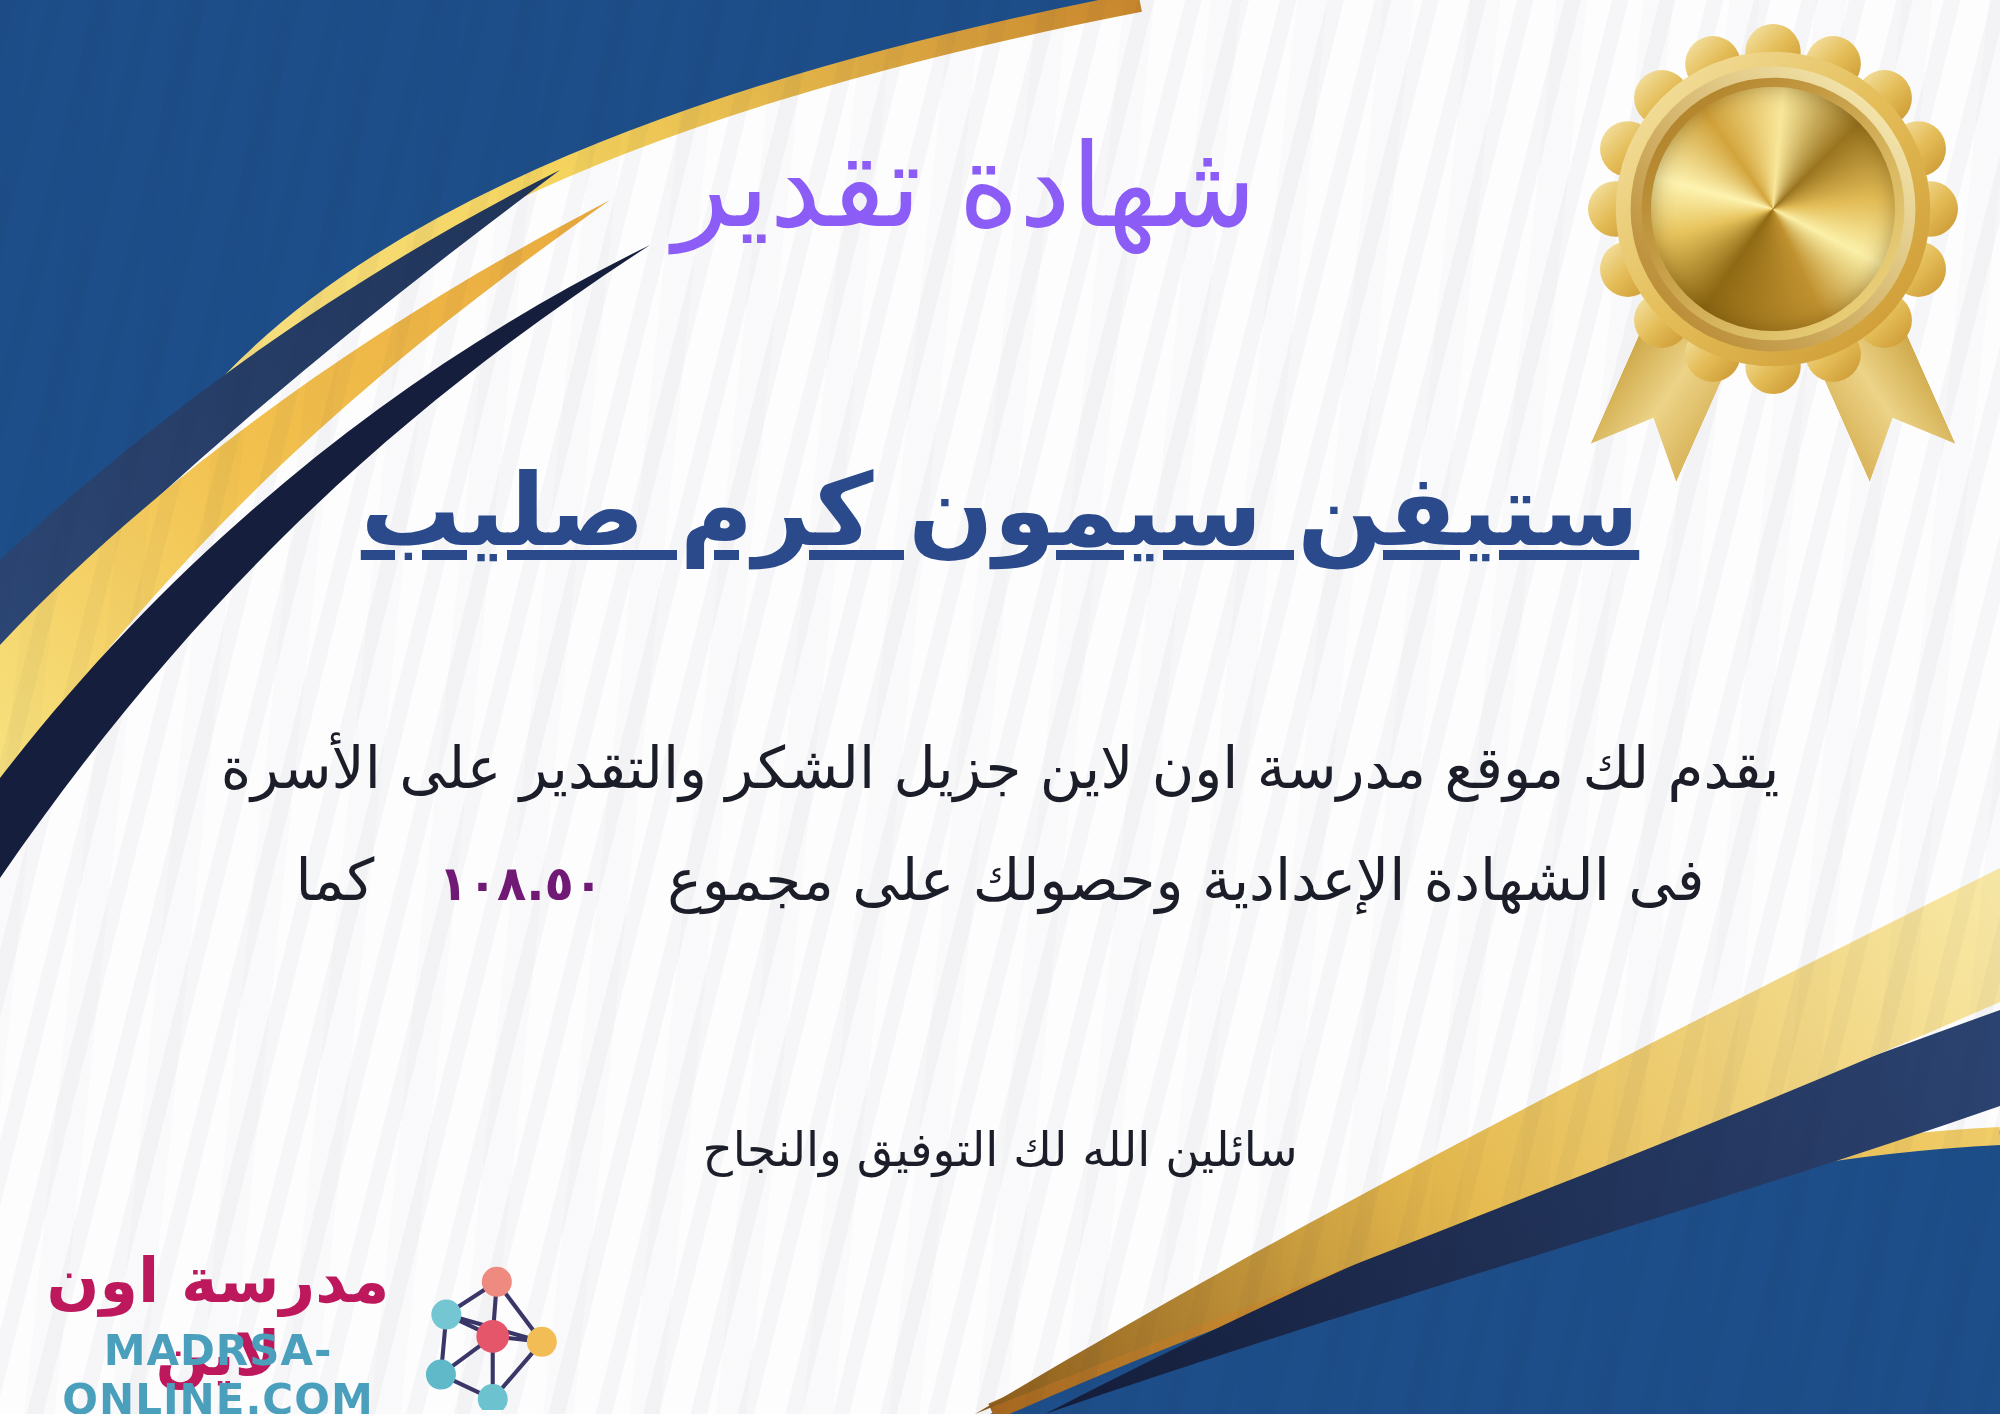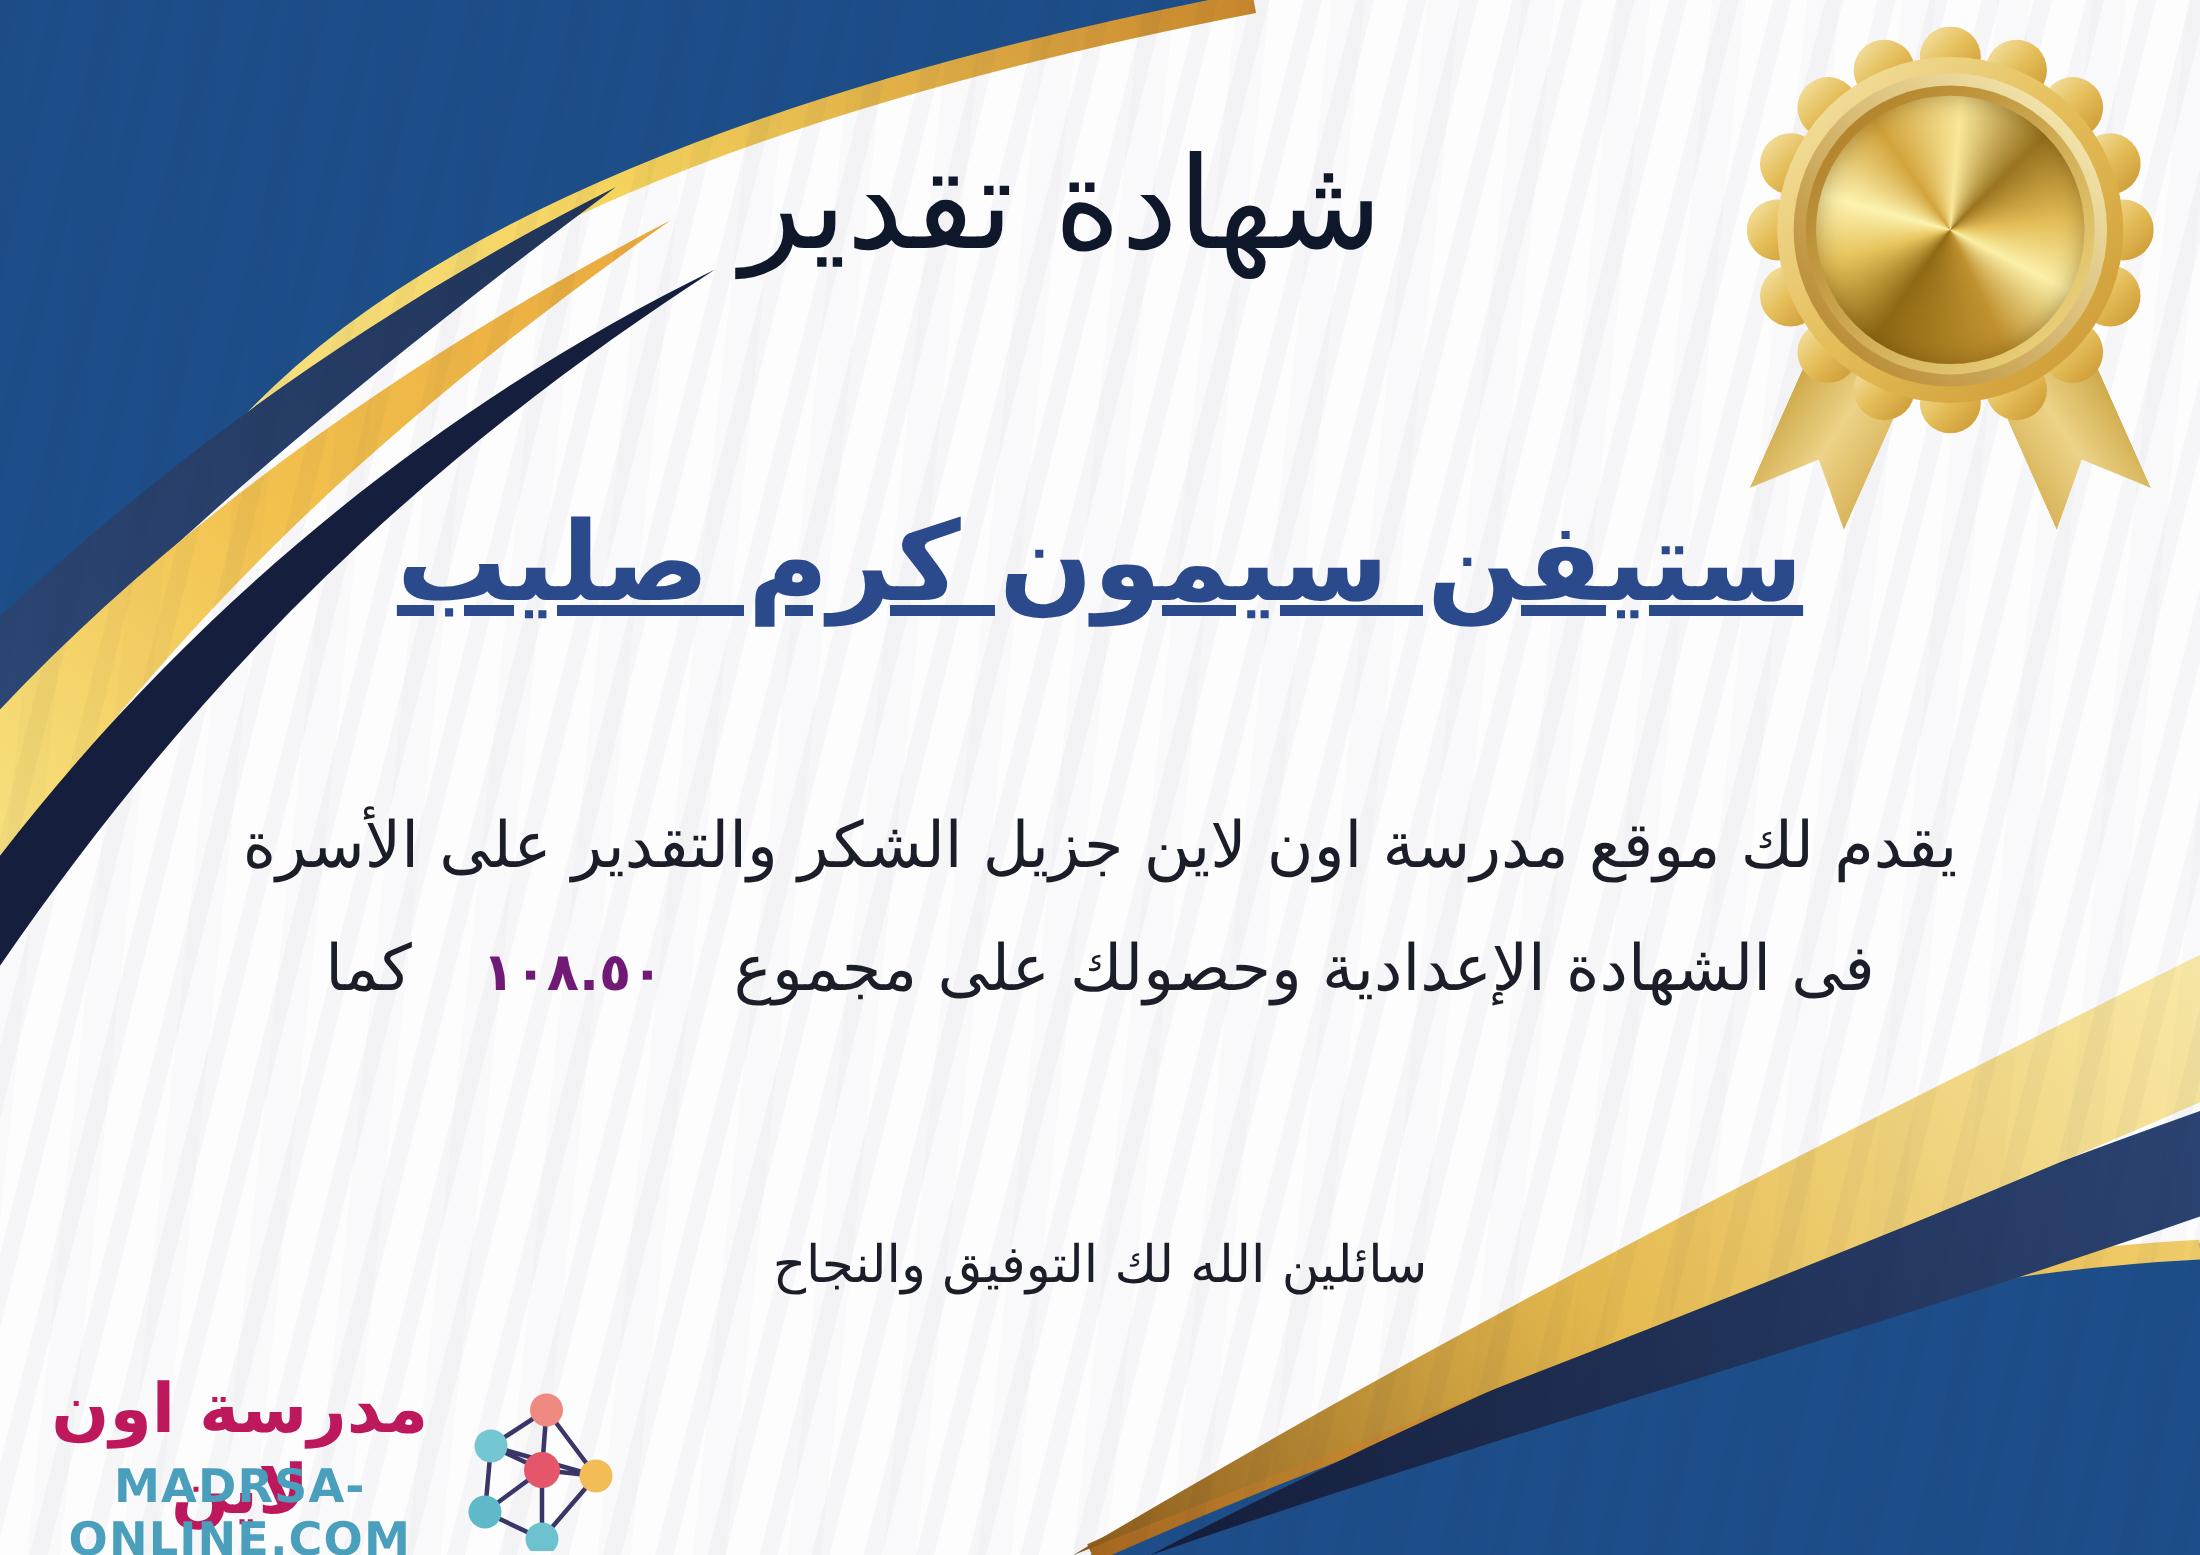--- a/index.html
+++ b/index.html
@@ -14,21 +14,21 @@
     background:
       repeating-linear-gradient(104deg, rgba(25,30,60,0.030) 0 16px, rgba(255,255,255,0) 16px 46px),
       repeating-linear-gradient(96deg, rgba(25,30,60,0.016) 0 30px, rgba(255,255,255,0) 30px 86px);
   }
   .swooshes{position:absolute; inset:0; z-index:0;}
   .content{position:absolute; inset:0; z-index:2;}
 
   .title{
     position:absolute; top:118px; left:0; width:1930px; margin:0;
     text-align:center; direction:rtl;
-    font-size:116px; font-weight:400; color:#0f172a; letter-spacing:-2px;
+    font-size:116px; font-weight:400; color:#8b5cf6; letter-spacing:-2px;
   }
   .student-name{
     position:absolute; top:452px; left:0; width:2000px;
     text-align:center; direction:rtl;
     font-size:100px; font-weight:700; color:#2b4a8c;text-decoration:underline;
   }
   .body-text{
     position:absolute; top:712px; left:40px; width:1920px;
     text-align:center; direction:rtl;
     font-size:58px; line-height:112px; color:#1b1e28;

